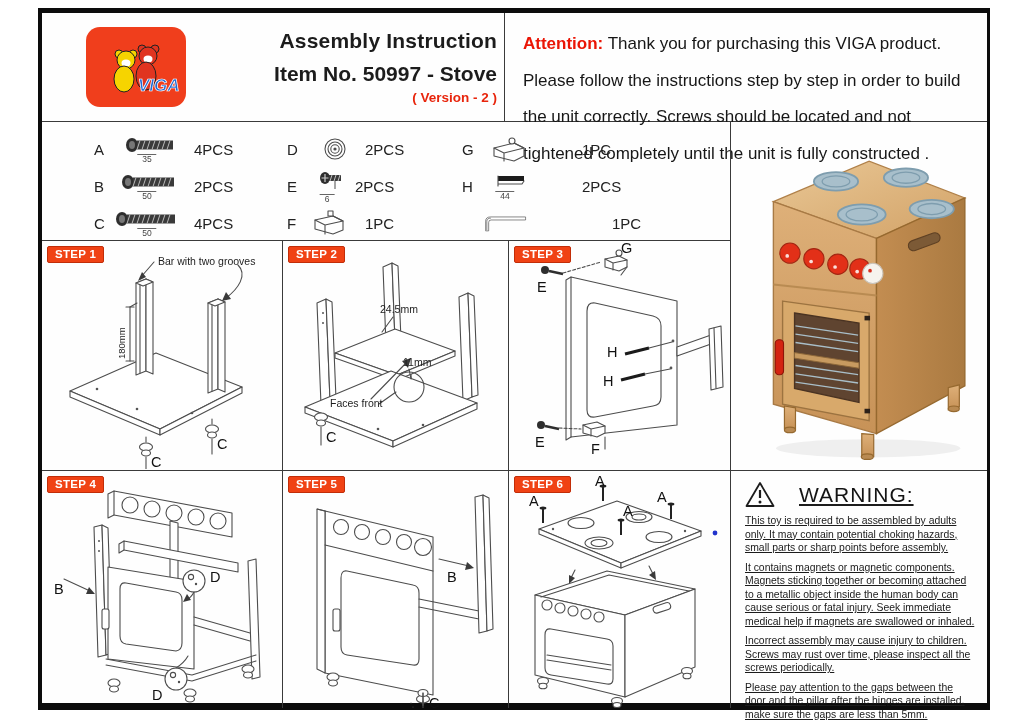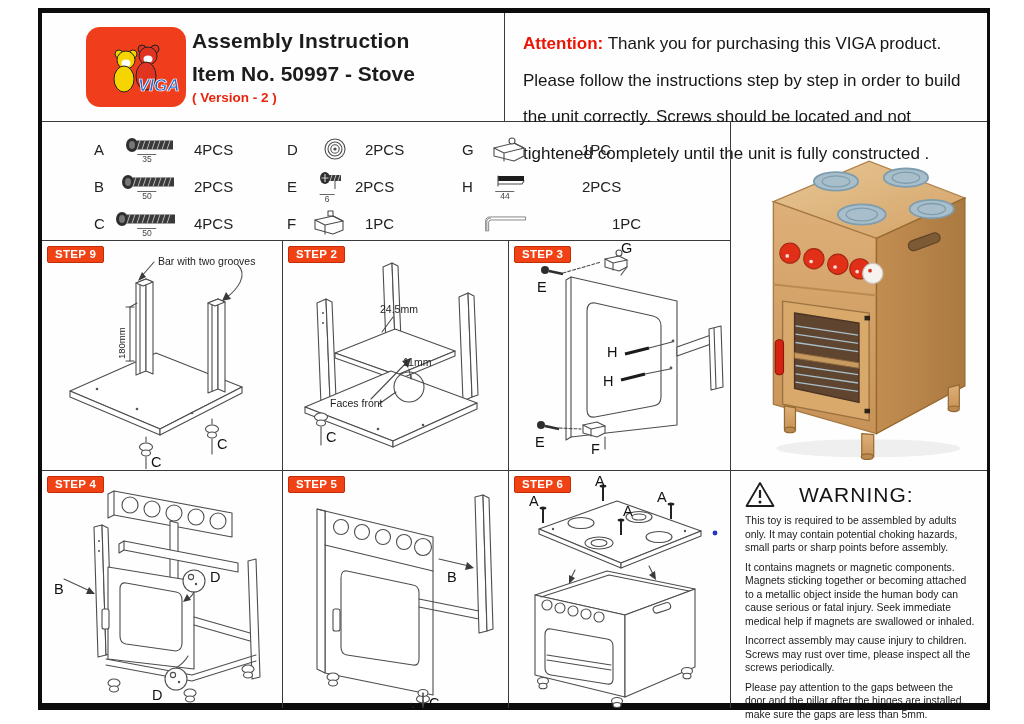--- a/index.html
+++ b/index.html
@@ -11,27 +11,27 @@
   .sheet {
     position: absolute; left: 38px; top: 8px; width: 952px; height: 702px;
     border-top: 5px solid #0c0c0c; border-bottom: 7px solid #0c0c0c;
     border-left: 4px solid #0c0c0c; border-right: 3px solid #0c0c0c;
     background: #fefefe;
   }
   .cell { position: absolute; }
   .bl { border-left: 1.5px solid #3a3a3a; }
   .bb { border-bottom: 1.5px solid #3a3a3a; }
   .br { border-right: 1.5px solid #3a3a3a; }
-  .bt { border-top: 1.5px solid #3a3a3a; }
+  .bt { border-top: 1.5px solid #3a3a3a; text-decoration: underline; }
 
   
   .hdr-left  { left: 0; top: 0; width: 463px; height: 109px; }
   .hdr-right { left: 463px; top: 0; width: 482px; height: 109px; padding: 13px 16px 0 18px; }
   .logo { position: absolute; left: 44px; top: 14px; width: 100px; height: 74px; }
-  .titles { position: absolute; left: 150px; top: 16px; width: 305px; text-align: left; }
+  .titles { position: absolute; left: 150px; top: 16px; width: 305px; text-align: right; }
   .title1 { font-size: 21px; font-weight: bold; letter-spacing: .2px; }
   .title2 { font-size: 21px; font-weight: bold; margin-top: 9px; }
   .version { font-size: 13.5px; font-weight: bold; color: #e8250c; margin-top: 4px; }
   .attention { font-size: 17px; line-height: 2.15; color: #161616; }
   .attention .att-label { color: #ea1505; font-weight: bold; }
 
   
   .parts { left: 0; top: 109px; width: 688px; height: 119px; }
   .part-row { position: absolute; display: flex; align-items: center; height: 34px; }
   .part-letter { font-size: 15px; width: 20px; color: #222; }
@@ -298,21 +298,21 @@
           <ellipse cx="50" cy="328" rx="6" ry="3" fill="#b98a52"></ellipse>
         <path d="M128 332l13 1v24l-13-1z"></path>
           <ellipse cx="134" cy="357" rx="6.5" ry="3" fill="#b98a52"></ellipse>
         <path d="M222 282l12-3v24l-12 3z"></path>
           <ellipse cx="228" cy="305" rx="6" ry="3" fill="#b98a52"></ellipse>
       </g>
     </svg>
   </div>
 
   <div class="cell s1 br">
-    <span class="step-badge">STEP 9</span>
+    <span class="step-badge">STEP 1</span>
     <svg class="drawing" width="241" height="228" viewBox="0 0 241 228">
 
       <polygon points="28,150 114,112 200,146 118,188" class="lnf"></polygon>
       <polygon points="28,150 118,188 118,194 28,156" class="lnf"></polygon>
       <polygon points="118,188 200,146 200,152 118,194" class="lnf"></polygon>
       <circle cx="55" cy="148" r="1.3" fill="#555"></circle>
         <circle cx="95" cy="168" r="1.3" fill="#555"></circle>
       <circle cx="150" cy="172" r="1.3" fill="#555"></circle>
 
       <polygon points="94,42 104,38 104,130 94,134" class="lnf"></polygon>

